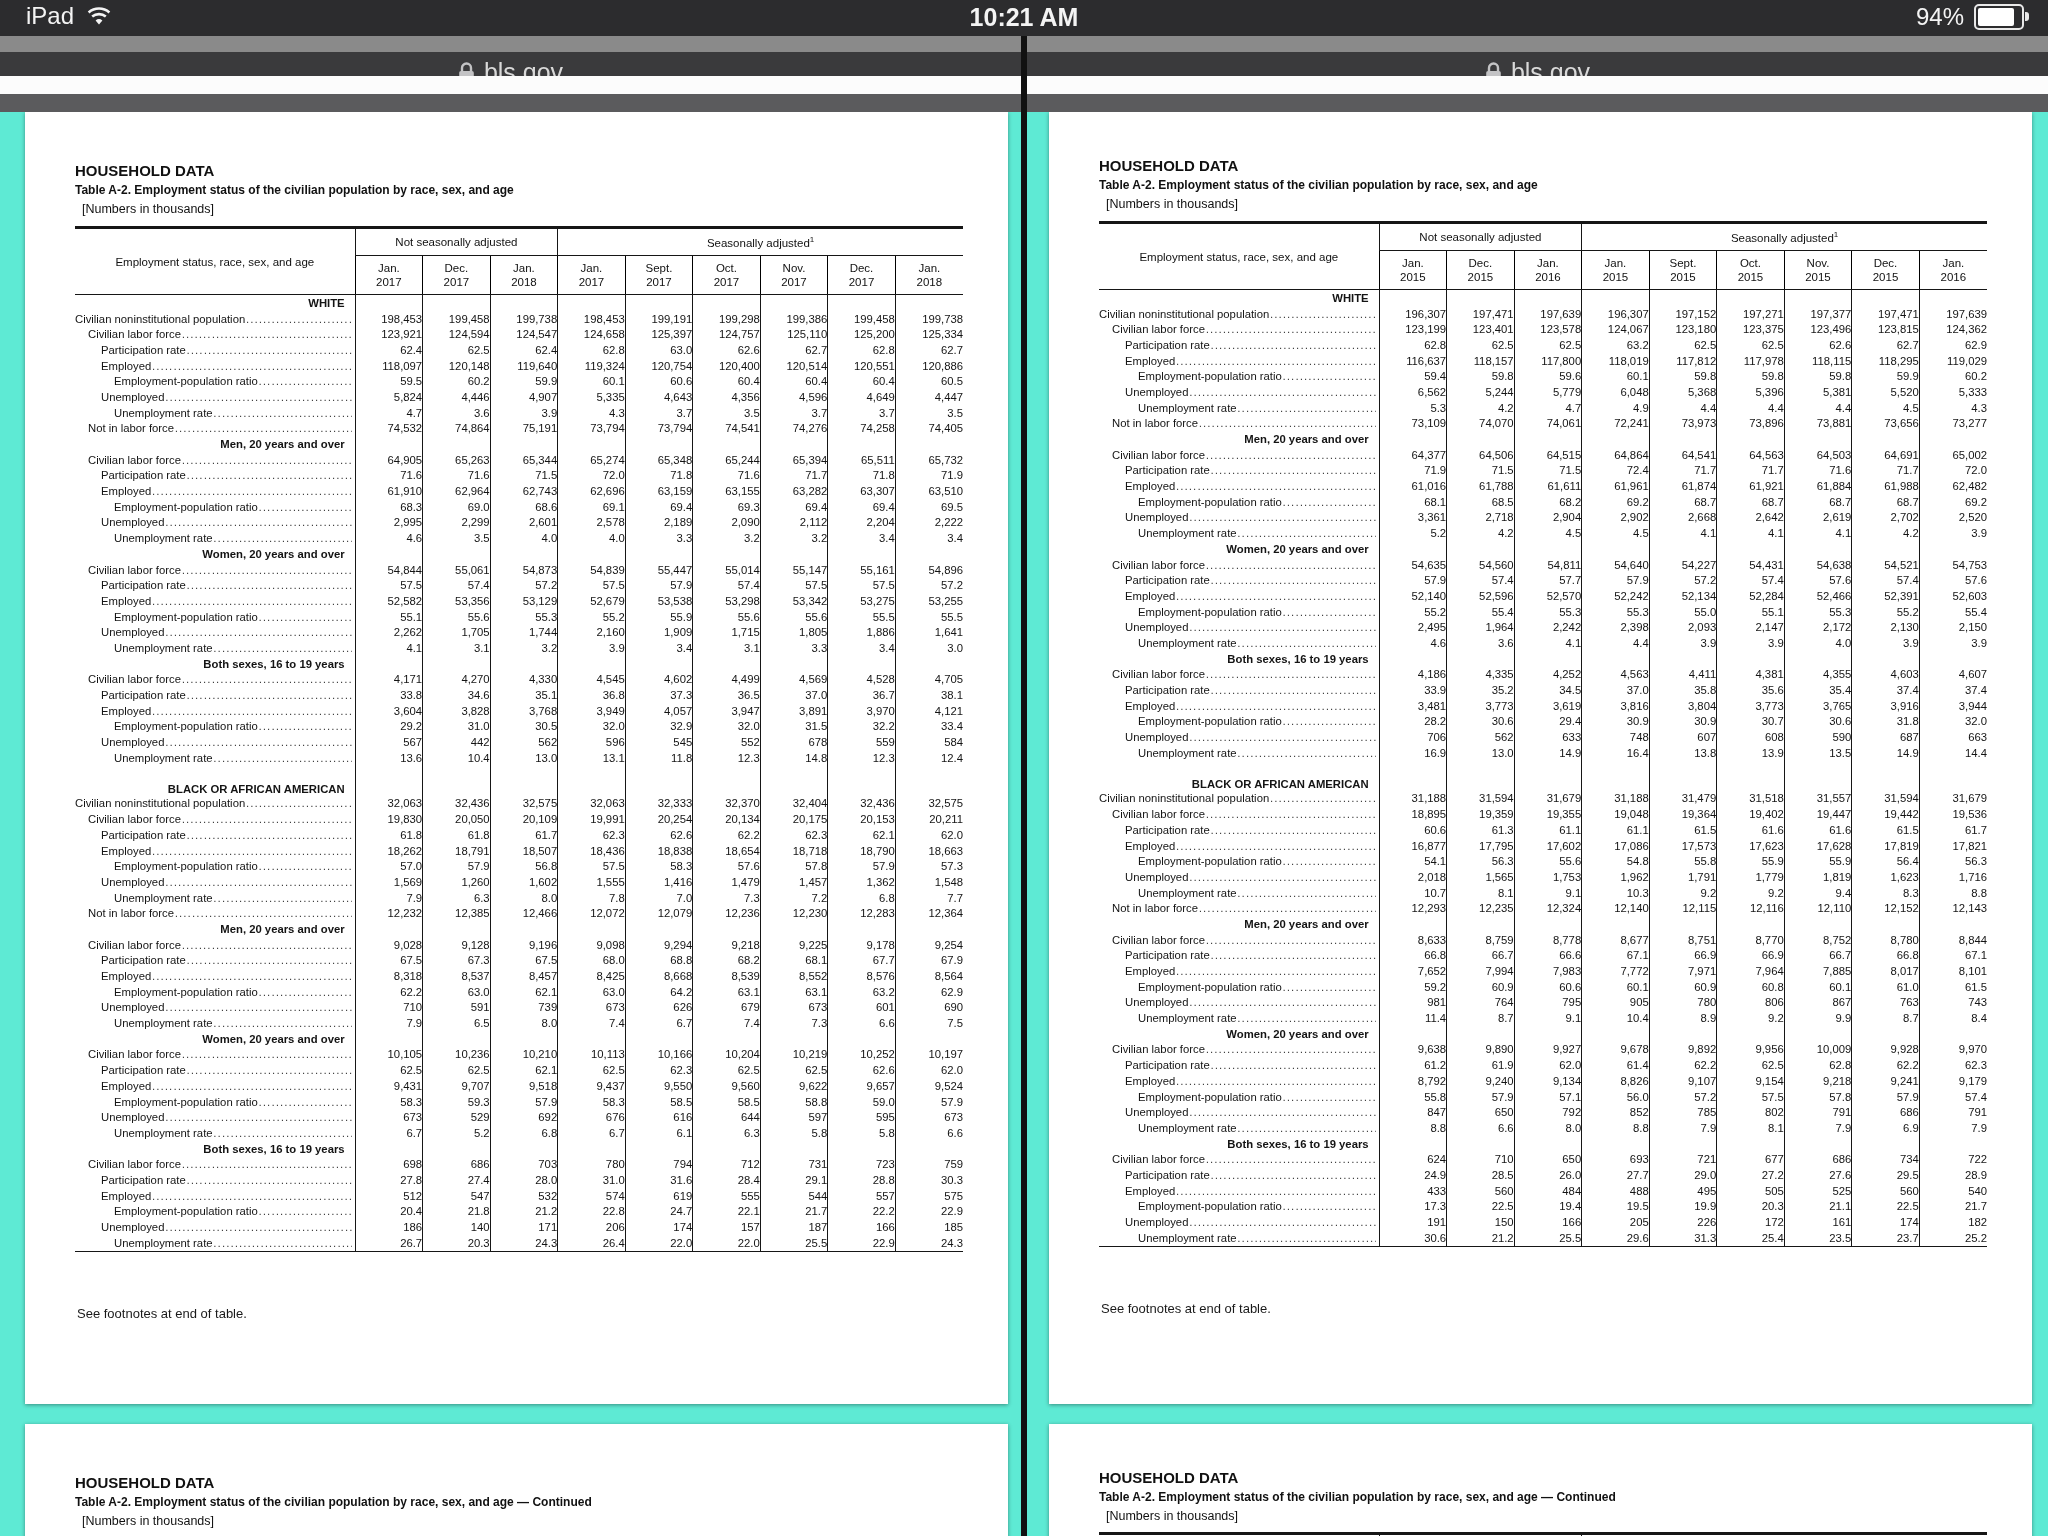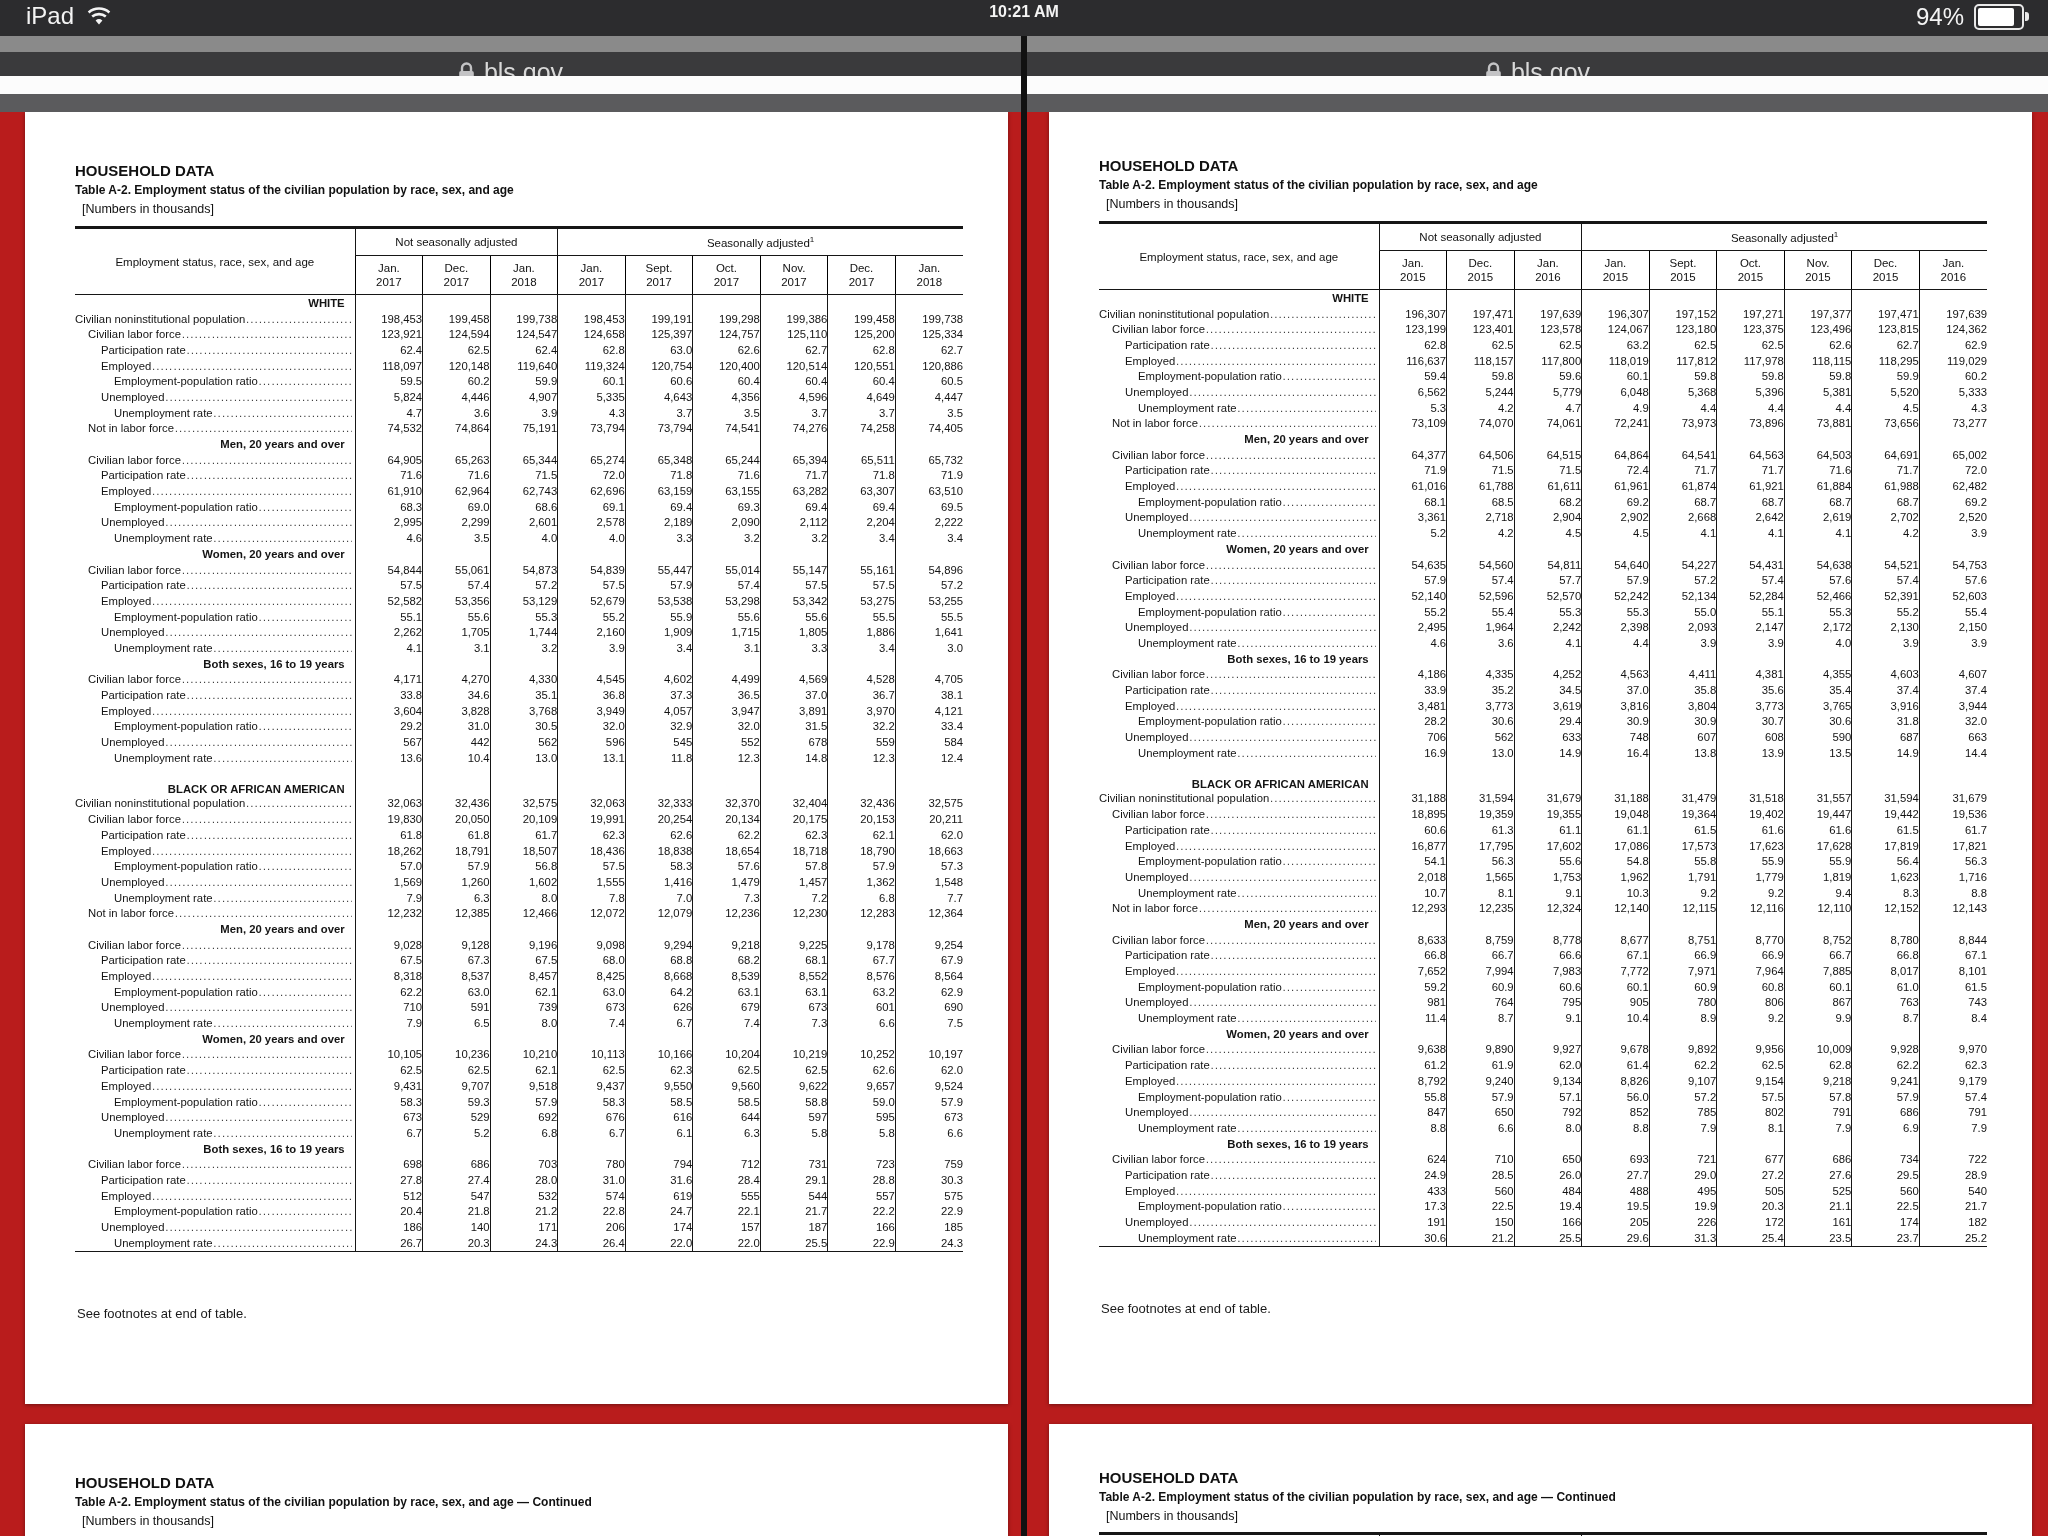--- a/index.html
+++ b/index.html
@@ -6,42 +6,42 @@
     background:#8a8a8a;font-family:"Liberation Sans",sans-serif;
     -webkit-font-smoothing:antialiased;}
   .screen{position:absolute;inset:0;width:1656px;height:1536px;}
 
   
   .statusbar{position:absolute;top:0;left:0;width:2048px;height:36px;background:#2c2c2e;
     color:#f4f4f4;z-index:50;}
   .sb-left{position:absolute;left:26px;top:2px;display:flex;align-items:center;gap:10px;
     font-size:24px;}
   .sb-time{position:absolute;left:50%;transform:translateX(-50%);top:3px;
-    font-size:16px;font-weight:700;}
+    font-size:25px;font-weight:700;}
   .sb-right{position:absolute;right:24px;top:3px;display:flex;align-items:center;gap:10px;
     font-size:24px;}
   .wifi{width:30px;height:24px;}
   .batt{position:relative;width:46px;height:22px;border:2px solid #e9e9e9;border-radius:5px;}
   .batt-fill{position:absolute;left:2px;top:2px;bottom:2px;width:36px;background:#fff;border-radius:2px;}
   .batt-nub{position:absolute;right:-7px;top:6px;width:4px;height:9px;background:#e9e9e9;
     border-radius:0 3px 3px 0;}
 
   
   .pane{position:absolute;top:36px;bottom:0;width:1021px;background:#8a8a8a;overflow:hidden;}
   .pane.left{left:0;}
   .pane.right{left:1027px;}
   .split-divider{position:absolute;top:36px;bottom:0;left:1021px;width:6px;background:#111;z-index:40;}
 
   .toolbar{position:absolute;top:16px;left:0;right:0;height:40px;background:#3a3a3c;
     display:flex;align-items:center;justify-content:center;gap:9px;color:#d9d9d9;font-size:25px;}
   .lock{width:17px;height:23px;}
   .white-strip{position:absolute;top:40px;left:0;right:0;height:18px;background:#fcfcfc;}
   .dark-band{position:absolute;top:58px;left:0;right:0;height:18px;background:#5b5b5d;}
 
-  .viewer{position:absolute;top:76px;bottom:0;left:0;right:0;background:#b91c1c;overflow:hidden;}
+  .viewer{position:absolute;top:76px;bottom:0;left:0;right:0;background:#5eead4;overflow:hidden;}
   .page{position:absolute;background:#fff;width:983px;box-shadow:0 1px 4px rgba(0,0,0,.4);}
   .page1{top:0;height:1292px;}
   .page2{top:1312px;height:240px;}
   .pane.left  .page{left:25px;}
   .pane.right .page{left:22px;}
 
   .doc{padding:50px 0 0 50px;color:#111;}
   .pane.right .doc{padding-top:45px;}
   .h-section{font-size:15px;font-weight:700;line-height:17px;}
   .h-title{font-size:12px;font-weight:700;line-height:19px;margin-top:2px;}

